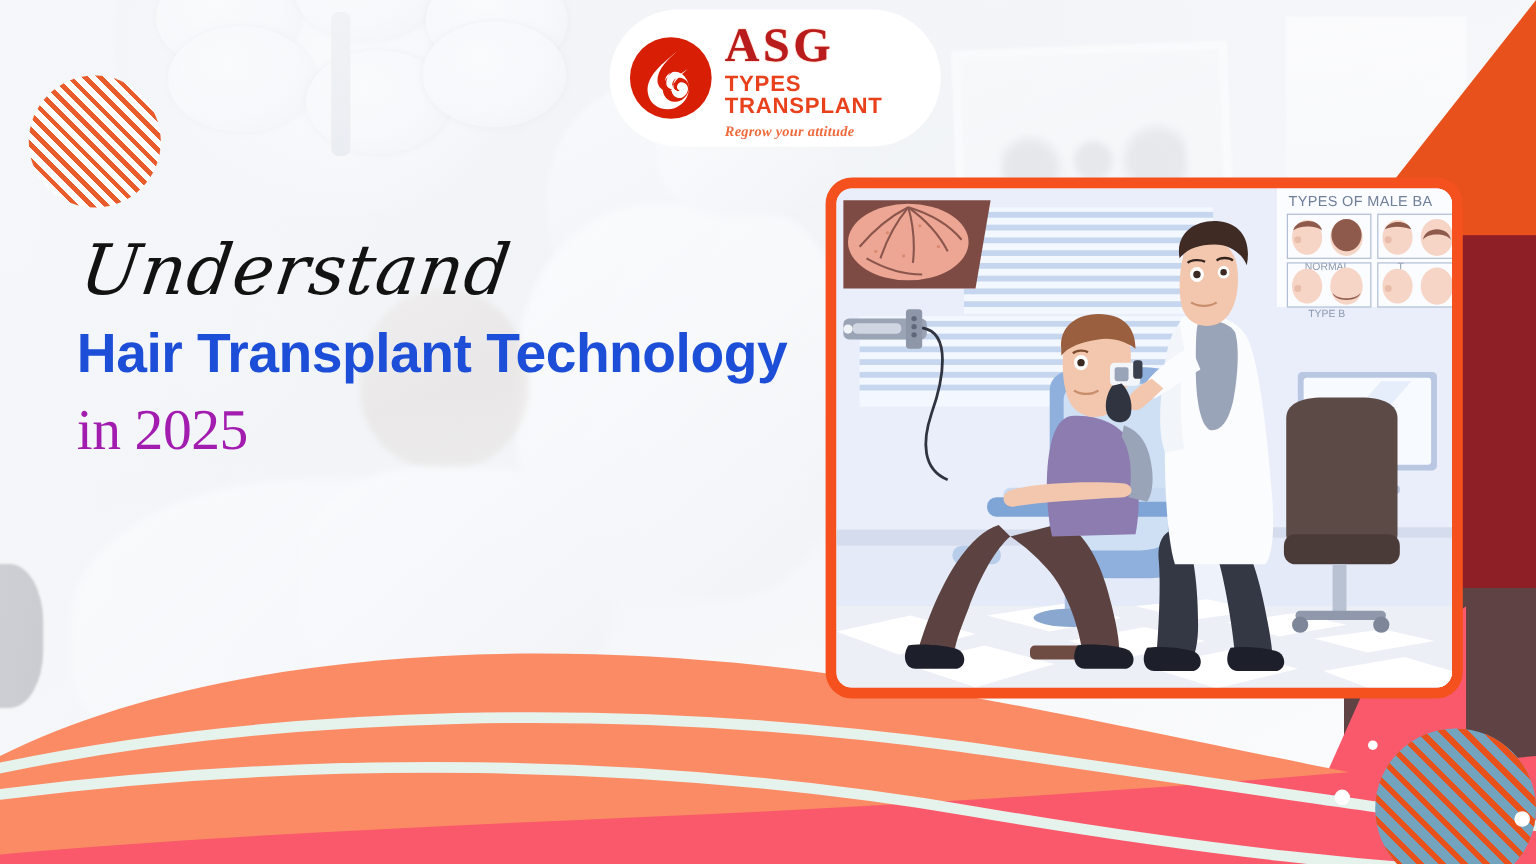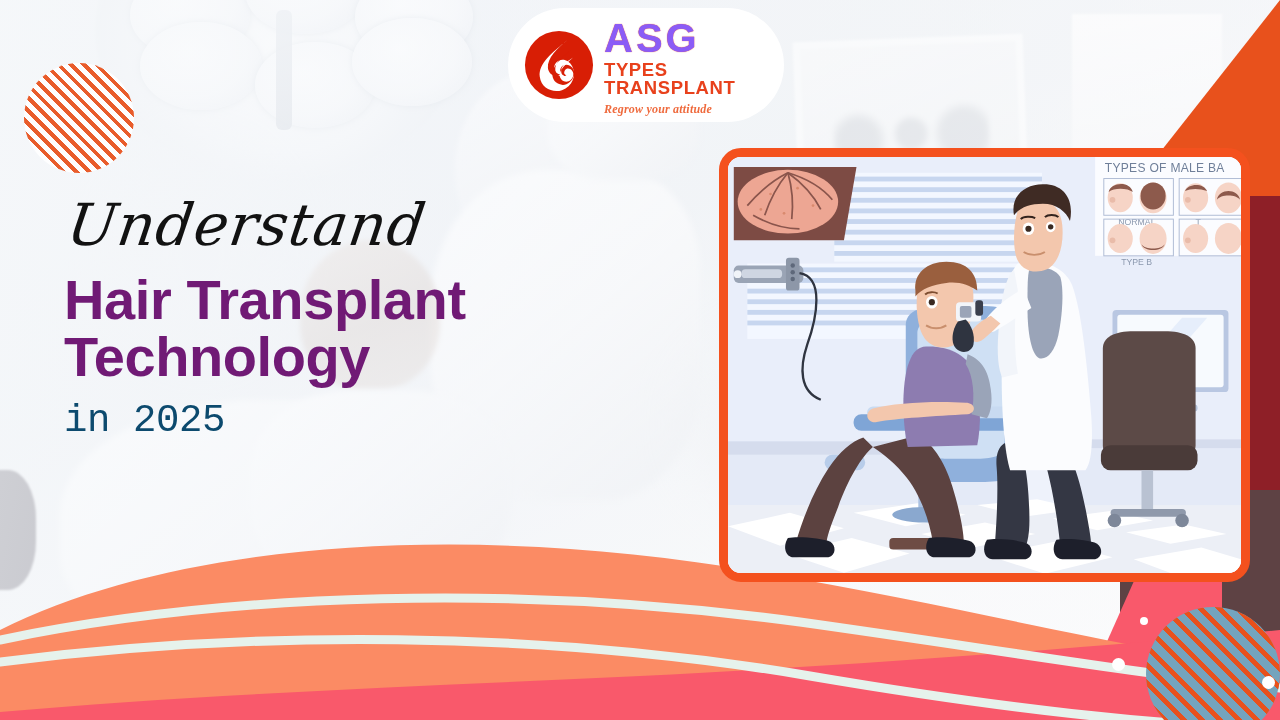--- a/index.html
+++ b/index.html
@@ -137,23 +137,23 @@
   
   .logo-card {
     position:absolute; left:508px; top:8px; width:276px; height:114px;
     background:#ffffff; border-radius:58px;
     display:flex; align-items:center; justify-content:flex-start;
     padding-left:14px; gap:8px;
   }
   .logo-mark { width:74px; height:74px; flex:0 0 74px; }
   .logo-text { display:flex; flex-direction:column; line-height:1; padding-top:2px; }
   .logo-asg {
-    font-family:Liberation Sans, sans-serif;
+    font-family:Liberation Serif, serif;
     font-weight:700; font-size:40px; letter-spacing:3px;
-    color:#8b5cf6;
+    color:#b91c1c;
     text-shadow:0 0 1px #e8411c;
   }
   .logo-sub {
     font-family:"Liberation Sans", sans-serif;
     font-weight:700; font-size:18.5px; letter-spacing:.6px;
     color:#e8411c; margin-top:3px;
   }
   .logo-tag {
     font-family:"Liberation Serif", serif;
     font-style:italic; font-weight:700; font-size:12px;
@@ -172,32 +172,32 @@
     transform-origin:left bottom;
     display:inline-block;
   }
   .hl-line2 {
     font-family:"Liberation Sans", sans-serif;
     font-weight:400; font-size:43px; line-height:1.02;
     color:#141414; margin-top:18px; letter-spacing:-.4px;
   }
   .hl-line3 {
     font-family:"Liberation Sans", sans-serif;
-    font-weight:700; font-size:56px; line-height:1.02;
-    color:#701a75; margin-top:17px; letter-spacing:-.4px;
+    font-weight:700; font-size:46px; line-height:1.02;
+    color:#1d4ed8; margin-top:17px; letter-spacing:-.4px;
   }
   .hl-line4 {
-    font-family:Liberation Mono, monospace;
-    font-weight:400; font-size:39px; line-height:1.02;
-    color:#0c4a6e; margin-top:17px; letter-spacing:-.4px;
+    font-family:Liberation Serif, serif;
+    font-weight:400; font-size:48px; line-height:1.02;
+    color:#a21caf; margin-top:17px; letter-spacing:-.4px;
   }
 
   
   .illus-panel {
-    position:absolute; left:719px; top:148px; width:531px; height:434px;
+    position:absolute; left:688px; top:148px; width:531px; height:434px;
     border:9px solid #f4511e;
     border-radius:22px;
     background:#eef2fa;
     overflow:hidden;
   }
   .illus-svg { display:block; width:100%; height:100%; }
 </style>
 </head>
 <body>
 

